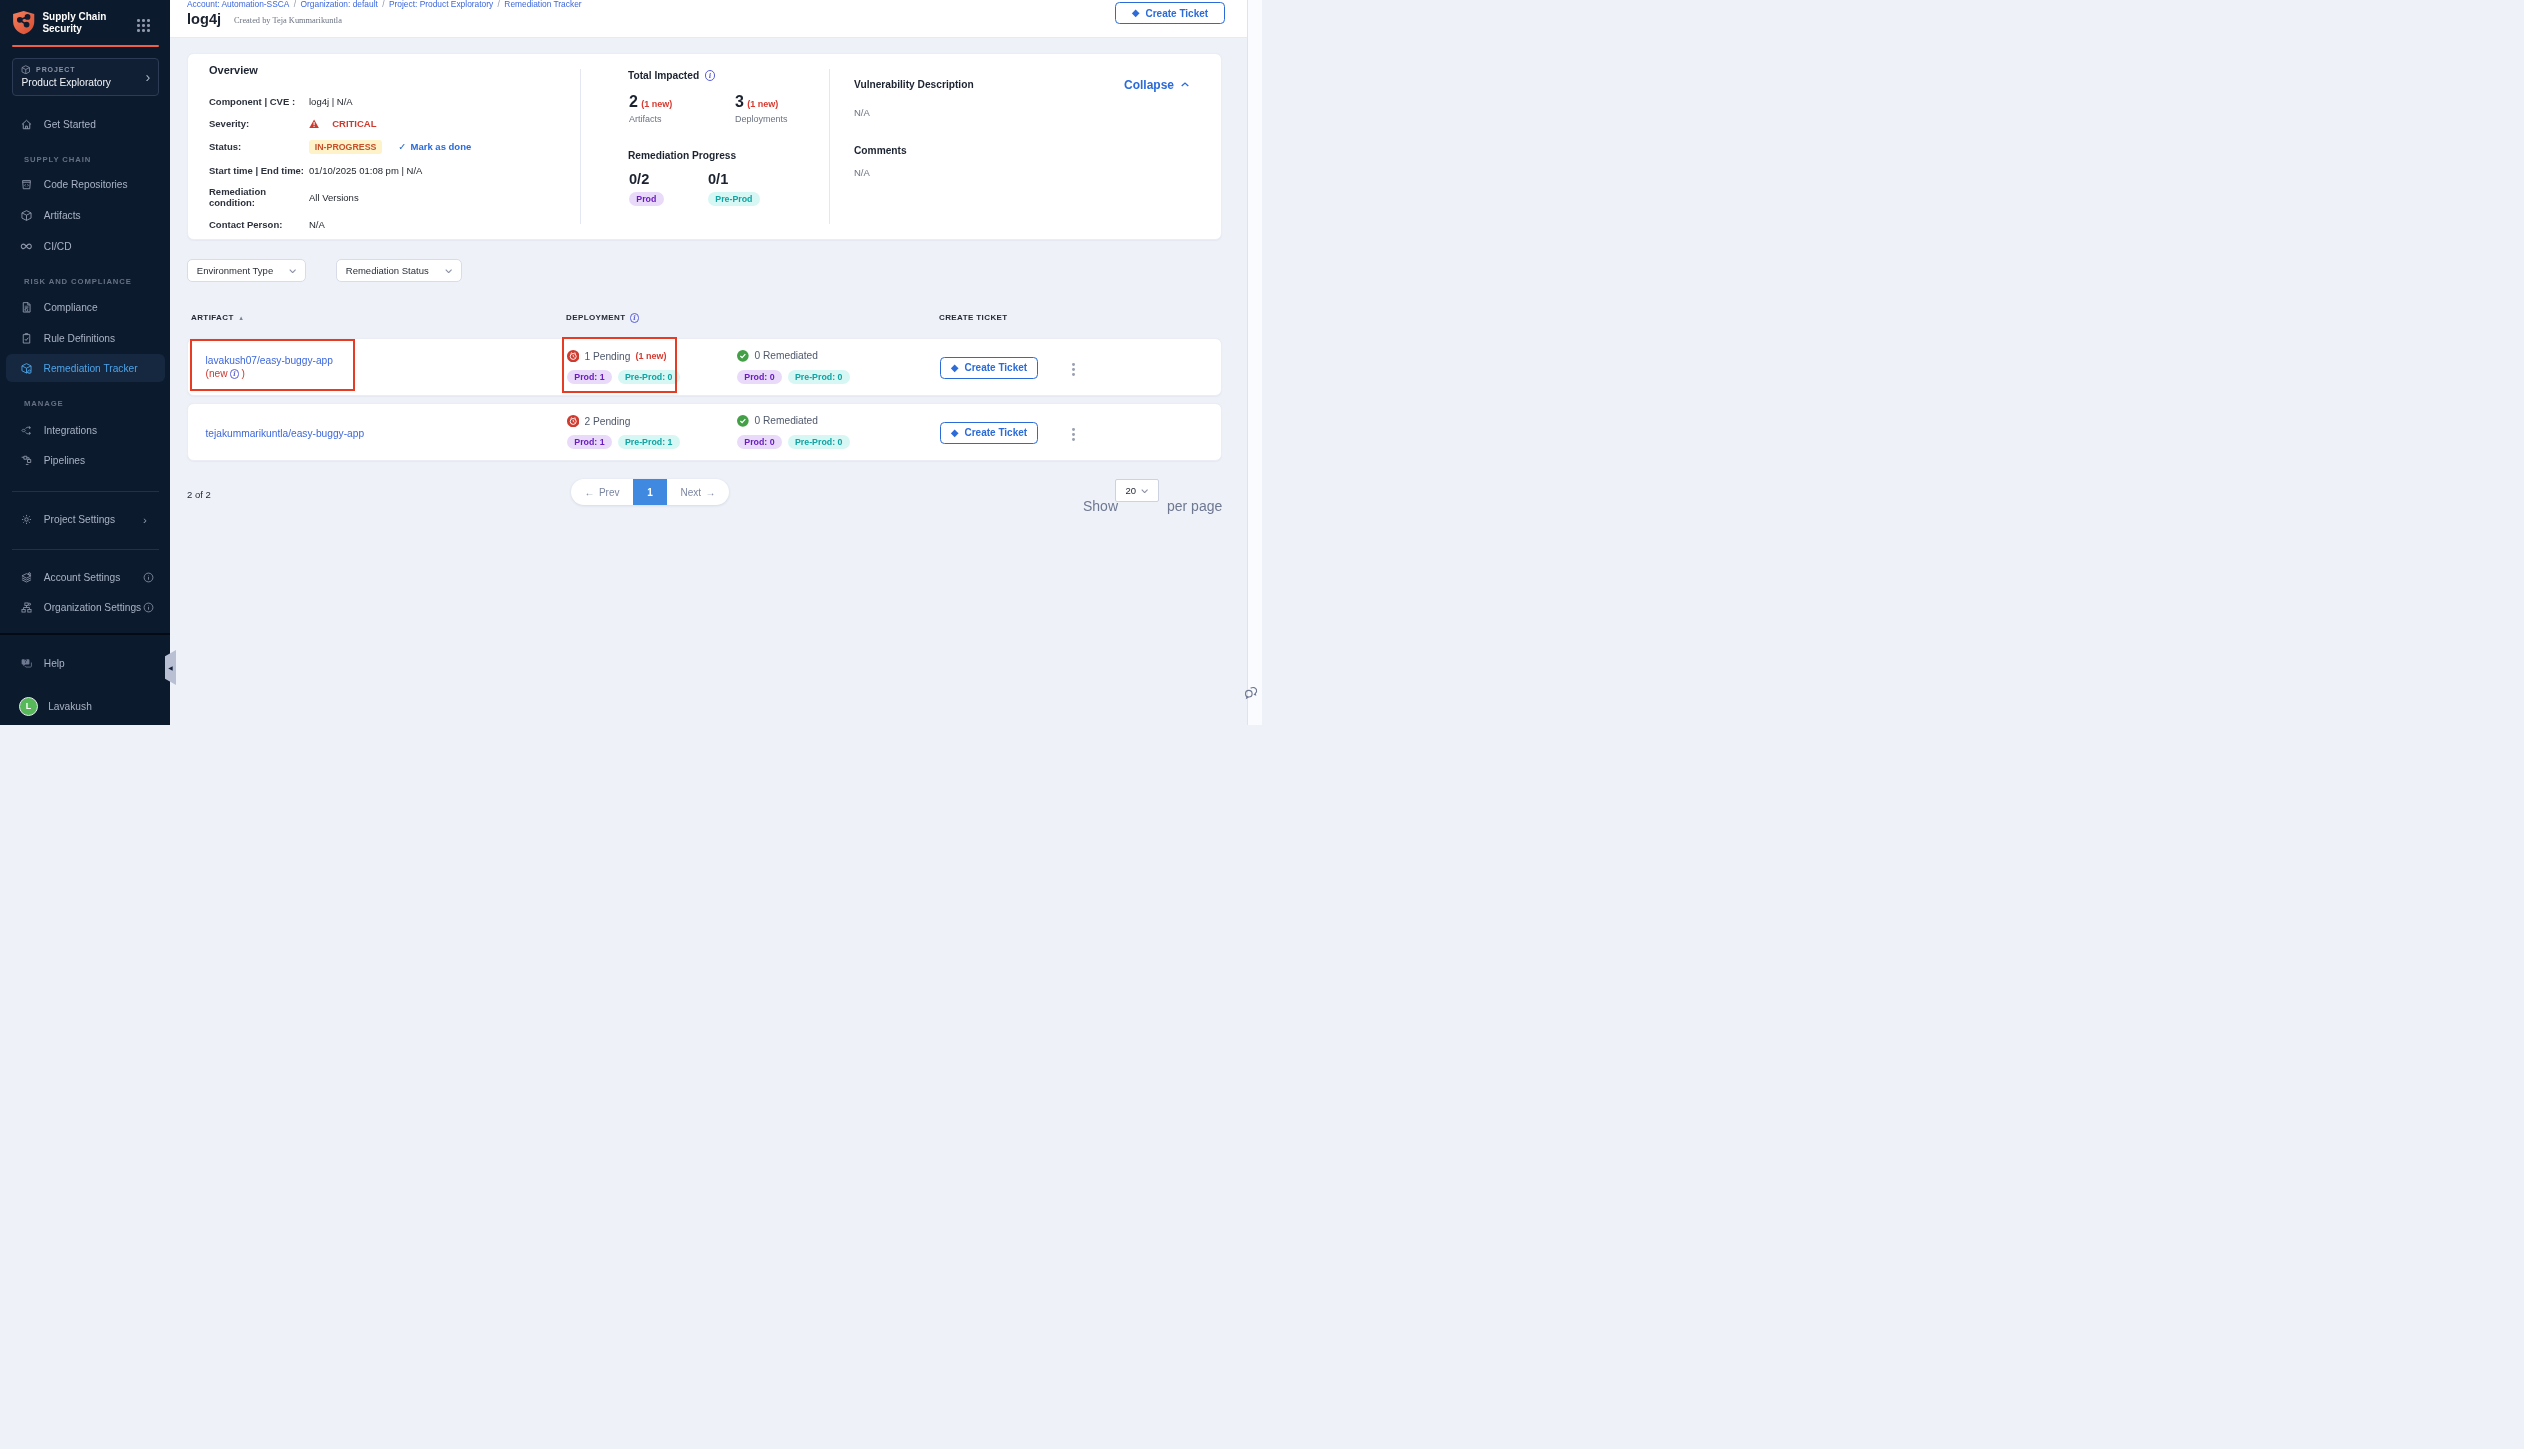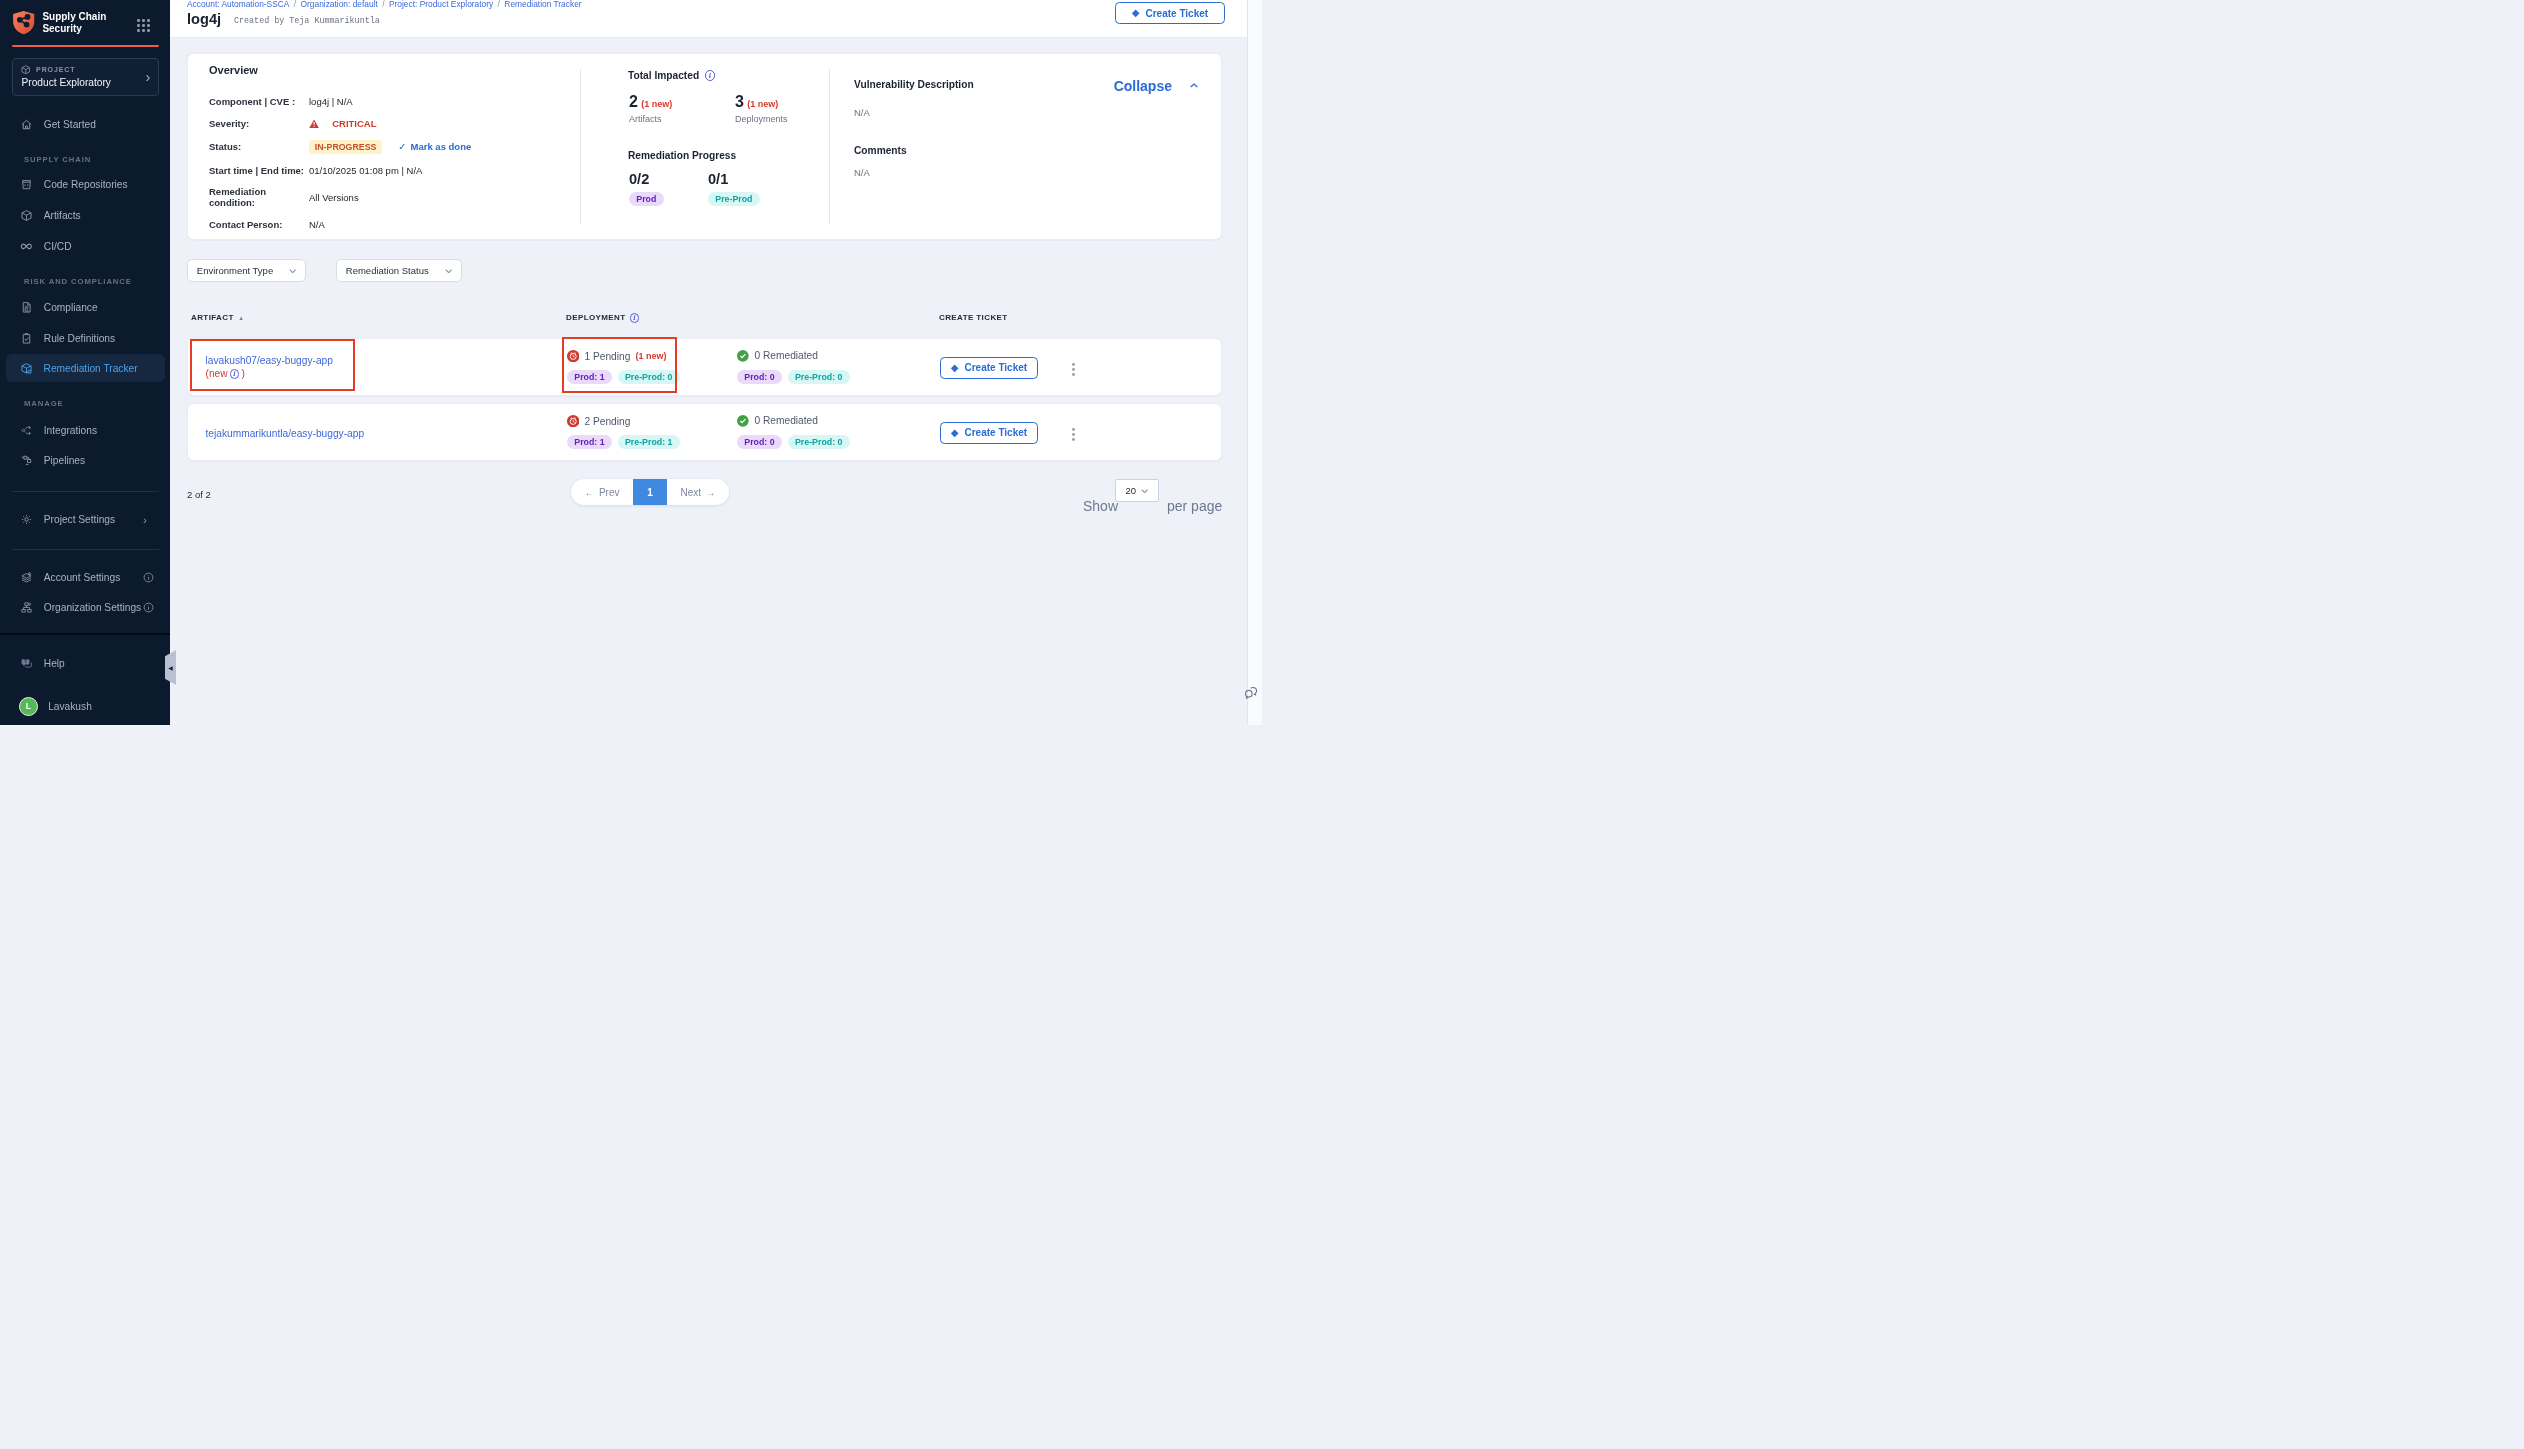--- a/index.html
+++ b/index.html
@@ -30,21 +30,21 @@
   .collapse-handle { position:absolute; left:165px; top:650px; width:11px; height:35px; background:#b9c0d4; border-radius:5.8px 0 0 5.8px; clip-path:polygon(0 18%,100% 0,100% 100%,0 82%); display:flex; align-items:center; justify-content:center; color:#12203a; font-size:5.8px; z-index:30; cursor:pointer; }
 
   
   #main { position:absolute; left:170px; top:0; width:1077px; height:725px; background:#eef1f8; }
   #rail { position:absolute; left:1247px; top:0; width:15.3px; height:725px; background:#fafbfe; border-left:0.7px solid #dfe3ee; z-index:4; }
   #topbar { position:absolute; left:0; top:0; width:1077px; height:38px; background:#fff; border-bottom:0.7px solid #e7eaf2; z-index:3; }
   .crumbs { position:absolute; left:17px; top:-0.7px; font-size:8.4px; color:#3d68dd; display:flex; gap:4.4px; white-space:nowrap; }
   .crumb { cursor:pointer; }
   .crumb-sep { color:#8a93a8; }
   .page-title { position:absolute; left:17px; top:11px; font-size:14.6px; font-weight:700; color:#1c2330; }
-  .created-by { position:absolute; left:64px; top:16px; font-family:Liberation Mono, monospace; font-size:8.4px; color:#6a7280; }
+  .created-by { position:absolute; left:64px; top:16px; font-family:Liberation Serif, serif; font-size:8.4px; color:#6a7280; }
   .btn-ticket { display:inline-flex; align-items:center; justify-content:center; gap:5.8px; background:#fff; border:1.2px solid #2a6bd8; color:#2a6bd8; font-weight:700; font-size:10px; border-radius:4.4px; cursor:pointer; font-family:inherit; }
   .diamond { color:#2d6bd9; font-size:10.2px; line-height:10.2px; }
 
   .card { position:absolute; background:#fff; border:0.7px solid #eaedf4; border-radius:6.6px; box-shadow:0 0.7px 1.5px rgba(20,30,60,.04); }
   #overview-card { left:17px; top:53px; width:1035px; height:187px; }
   .vdiv { position:absolute; top:14.6px; bottom:14.6px; width:0.7px; background:#e4e7ef; }
   .ov-h { position:absolute; left:21px; top:10.2px; font-size:11px; font-weight:700; color:#1c2330; }
   .fields { position:absolute; left:21px; top:42px; width:351px; }
   .frow { display:flex; margin-bottom:10.2px; font-size:9.5px; align-items:center; min-height:11.7px; }
   .flabel { flex:0 0 100px; font-weight:700; color:#2c313c; }
@@ -388,21 +388,21 @@
     <div class="abs" style="left:441px; top:117px">
       <div class="big-num" style="font-size:14.6px">0/2</div>
       <div style="margin-top:3.7px"><span class="badge-prod">Prod</span></div>
     </div>
     <div class="abs" style="left:520px; top:117px">
       <div class="big-num" style="font-size:14.6px">0/1</div>
       <div style="margin-top:3.7px"><span class="badge-preprod">Pre-Prod</span></div>
     </div>
 
     <div class="abs sub-h" style="left:666px; top:25px">Vulnerability Description</div>
-    <div class="abs link-blue row" style="right:23px; top:24px; gap:18px; font-size:14px">
+    <div class="abs link-blue row" style="right:32px; top:24px; gap:7px; font-size:12px">
       <span>Collapse</span>
       <span>
         <svg width="8" height="5.1" viewBox="0 0 11 7" fill="none" stroke="#2a6bd8" stroke-width="1.8">
             <path d="M1 5.5 L5.5 1.5 L10 5.5"></path>
           </svg>
       </span>
     </div>
     <div class="abs na" style="left:666px; top:53px">N/A</div>
     <div class="abs sub-h" style="left:666px; top:91px">Comments</div>
     <div class="abs na" style="left:666px; top:113px">N/A</div>

